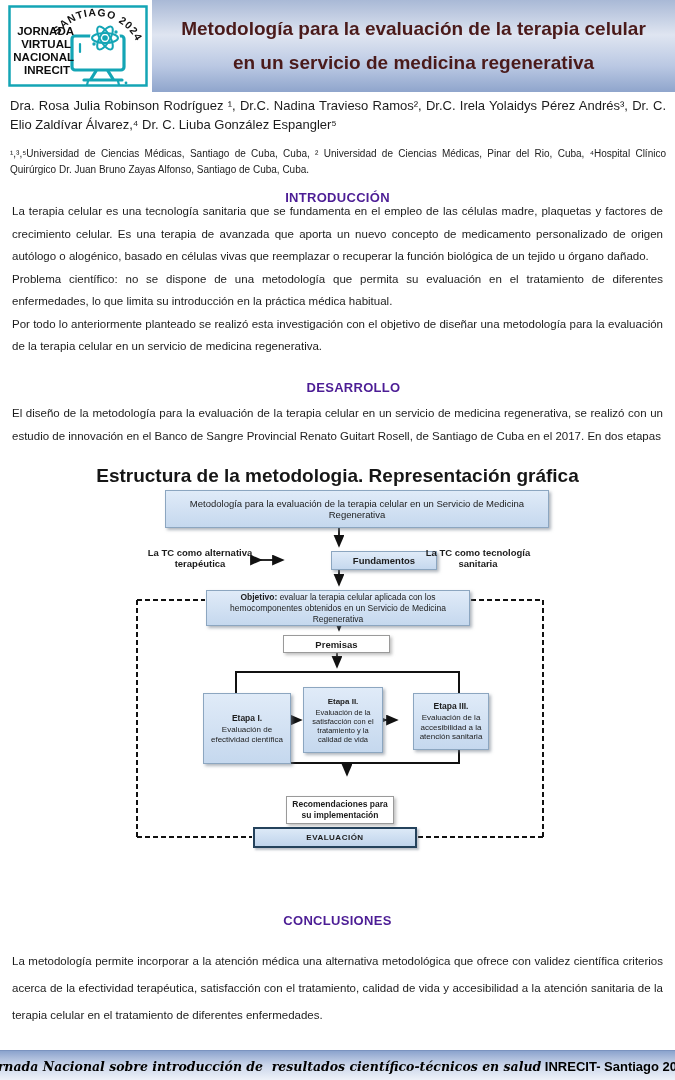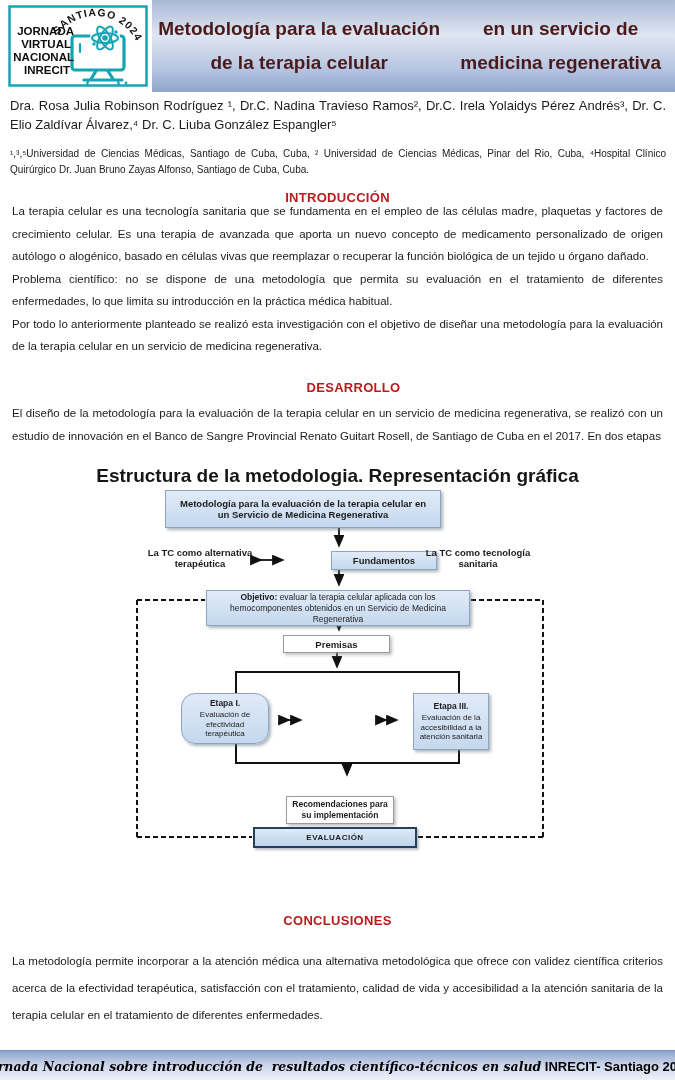--- a/index.html
+++ b/index.html
@@ -4,51 +4,51 @@
 <style>
   html,body{margin:0;padding:0;background:#fff;}
   .page{position:relative;width:675px;height:1080px;background:#ffffff;overflow:hidden;
         font-family:"Liberation Sans",sans-serif;color:#1c1c1c;}
   .abs{position:absolute;}
 
   
   .logo-box{left:8px;top:5px;width:140px;height:82px;}
   .banner{left:152px;top:0;width:523px;height:92px;
           background:linear-gradient(180deg,#a9b9d6 0%,#dfe5f1 38%,#bac8e3 72%,#8fa5cc 100%);
-          display:flex;justify-content:center;align-items:center;}
+          display:flex;flex-direction:column;justify-content:center;align-items:center;}
   .banner .t{font-size:19px;font-weight:bold;color:#4a1a1a;line-height:34px;text-align:center;}
 
   
   .authors{left:10px;top:96px;width:656px;font-size:13px;line-height:19px;text-align:justify;}
   .affil{left:10px;top:146px;width:656px;font-size:10px;line-height:16px;text-align:justify;color:#222;}
-  .h-sec{width:675px;text-align:center;font-size:13px;font-weight:bold;color:#b91c1c;letter-spacing:.3px;}
+  .h-sec{width:675px;text-align:center;font-size:13px;font-weight:bold;color:#4c1d95;letter-spacing:.3px;}
   .body-txt{left:12px;width:651px;font-size:11.5px;line-height:22.5px;text-align:justify;}
   .body-txt p{margin:0;}
 
   
   .diagram{left:0;top:465px;width:675px;height:395px;}
   .dg-title{position:absolute;left:0;top:0;width:675px;text-align:center;
             font-size:19px;font-weight:bold;color:#161616;}
   .dg-svg{position:absolute;left:0;top:0;width:675px;height:395px;}
   .nbox{position:absolute;box-sizing:border-box;display:flex;align-items:center;justify-content:center;
         text-align:center;}
   .blue{background:linear-gradient(180deg,#e0ebf8 0%,#c5d8ee 100%);border:1px solid #8ca6c0;
         box-shadow:2px 2px 3px rgba(110,120,135,.55);}
   .white{background:#fff;border:1px solid #9a9a9a;box-shadow:2px 2px 3px rgba(150,150,150,.6);}
-  .top-box{left:165px;top:25px;width:276px;height:38px;font-size:9.5px;font-weight:bold;padding:0 8px;}
+  .top-box{left:165px;top:25px;width:384px;height:38px;font-size:9.5px;font-weight:normal;padding:0 8px;}
   .lbl{position:absolute;width:120px;text-align:center;font-size:9.5px;font-weight:bold;line-height:11px;}
   .lbl-left{left:140px;top:82px;} .lbl-right{left:418px;top:82px;}
   .fund{left:288px;top:86px;width:106px;height:19px;font-size:9.5px;font-weight:bold;margin-left:43px;}
   .objetivo{left:206px;top:125px;width:264px;height:34px;font-size:8.5px;line-height:11px;padding:17px 6px;}
   .objetivo .b{font-weight:bold;}
   .premisas{left:283px;top:170px;width:107px;height:18px;font-size:9.5px;font-weight:bold;}
   .etapa{flex-direction:column;padding:2px 3px;}
   .etapa .et-t{font-size:8.5px;font-weight:bold;margin-bottom:2px;}
   .etapa .et-b{font-size:8px;line-height:9.5px;}
-  .etapa1{left:181px;top:228px;width:88px;height:51px;border-radius:14px;}
+  .etapa1{left:203px;top:228px;width:88px;height:71px;}
   .etapa2{left:303px;top:222px;width:80px;height:66px;}
   .etapa2 .et-t{font-size:8px;} .etapa2 .et-b{font-size:7.5px;line-height:9px;}
   .etapa3{left:413px;top:228px;width:76px;height:57px;}
   .recom{left:286px;top:315px;width:108px;height:28px;font-size:8.5px;font-weight:bold;line-height:11px;margin-top:16px;}
   .evalbox{left:253px;top:362px;width:164px;height:21px;background:linear-gradient(180deg,#dce9f7,#c0d4ec);
            border:2px solid #24425c;font-size:8px;font-weight:bold;letter-spacing:.5px;box-shadow:2px 2px 2px rgba(120,130,145,.5);}
 
   
   .footer{left:0;top:1050px;width:675px;height:30px;
           background:linear-gradient(180deg,#8ba3cd 0%,#c9d4e9 45%,#f0f4fa 100%);
@@ -166,21 +166,25 @@
       <div>
         <span class="b">Objetivo:</span>
         <span>evaluar  la terapia celular aplicada con los hemocomponentes obtenidos en un Servicio de Medicina Regenerativa</span>
       </div>
     </div>
 
     <div class="nbox white premisas">Premisas</div>
 
     <div class="nbox blue etapa etapa1">
       <div class="et-t">Etapa I.</div>
-      <div class="et-b">Evaluación  de efectividad  terapéutica</div>
+      <div class="et-b">Evaluación  de efectividad  científica</div>
+    </div>
+    <div class="nbox blue etapa etapa2">
+      <div class="et-t">Etapa II.</div>
+      <div class="et-b">Evaluación de la satisfacción con el tratamiento y la calidad de vida</div>
     </div>
     <div class="nbox blue etapa etapa3">
       <div class="et-t">Etapa III.</div>
       <div class="et-b">Evaluación  de  la accesibilidad a la atención  sanitaria</div>
     </div>
 
     <div class="nbox white recom">Recomendaciones para su implementación</div>
     <div class="nbox evalbox">EVALUACIÓN</div>
   </div>
 

